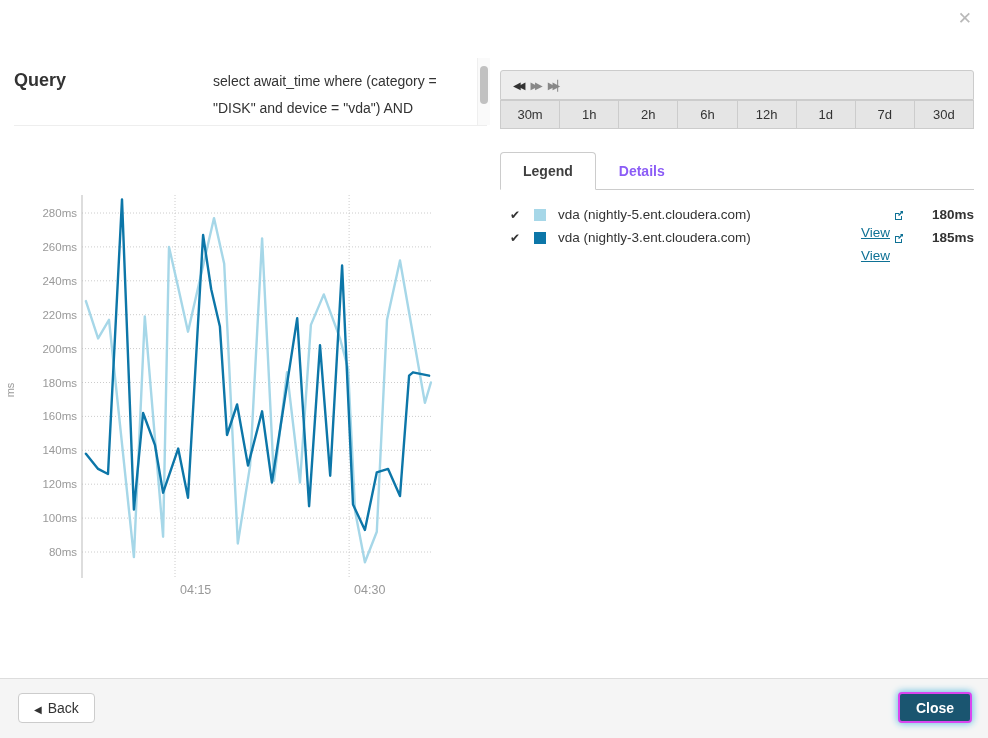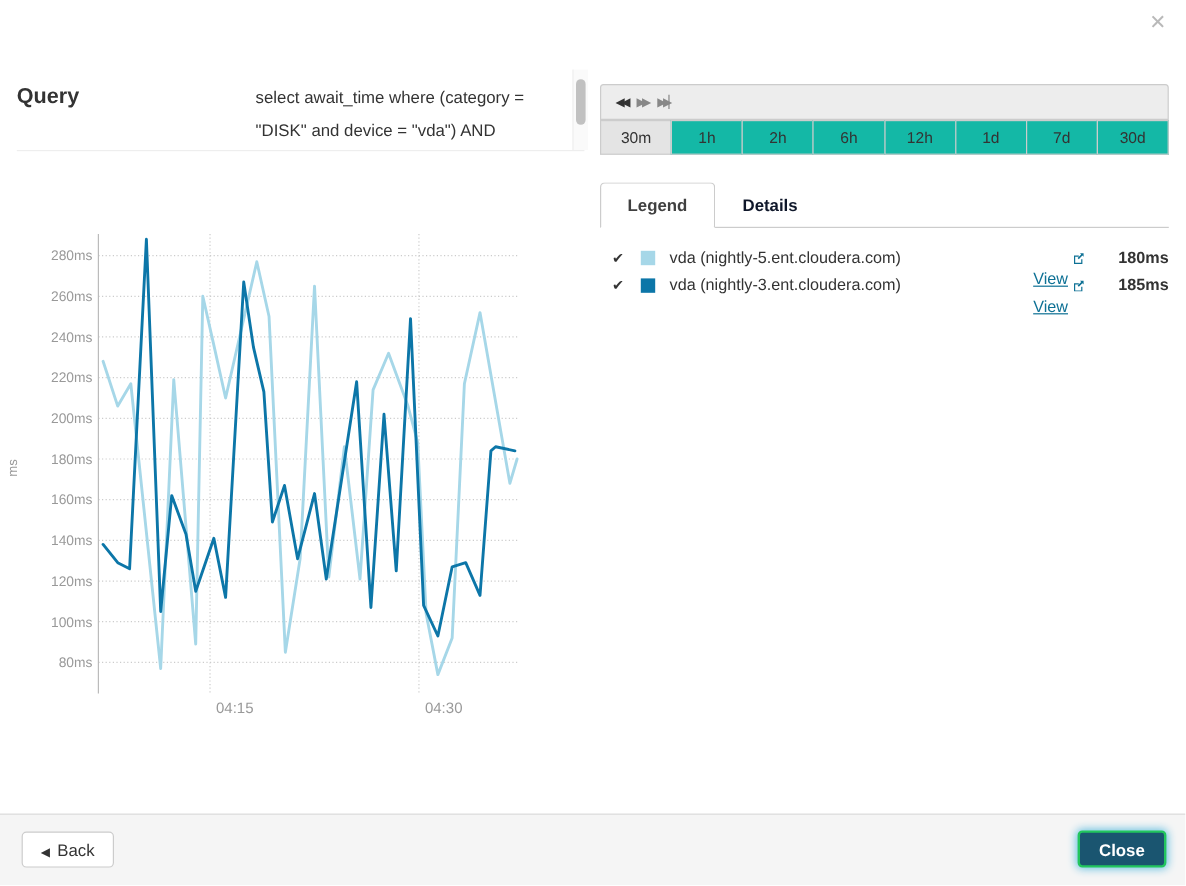--- a/index.html
+++ b/index.html
@@ -18,53 +18,53 @@
   .query-divider{position:absolute;left:14px;top:125px;width:473px;height:0;border-top:1px solid #eee;}
 
   
   .ts{position:absolute;left:500px;top:70px;width:474px;}
   .ts-header{box-sizing:border-box;height:30px;background:#ededed;border:1px solid #ccc;border-radius:3px 3px 0 0;
              display:flex;align-items:center;padding:0 8px;}
   .ts-title{flex:1;text-align:center;font-size:13.5px;font-weight:bold;color:#333;}
   .ts-icon{font-size:10px;letter-spacing:-3px;padding:0 4px;cursor:pointer;color:#333;}
   .ts-icon.dim{color:#888;}
   .ts-ranges{display:flex;text-align:right;}
-  .ts-range{box-sizing:border-box;flex:1;height:29px;margin-left:-1px;background:#14b8a6;border:1px solid #ccc;
+  .ts-range{box-sizing:border-box;flex:1;height:29px;margin-left:-1px;background:#e5e5e5;border:1px solid #ccc;
             display:flex;align-items:center;justify-content:center;font-size:13px;color:#333;cursor:pointer;}
   .ts-range:first-child{margin-left:0;}
   .ts-range.sel{background:#e4e4e4;}
 
   
   .panel{position:absolute;left:500px;top:152px;width:474px;height:445px;}
   .tabbar{position:relative;height:38px;}
   .tabline{position:absolute;left:0;right:0;bottom:0;border-bottom:1px solid #ccc;}
   .tab{position:relative;display:inline-block;box-sizing:border-box;height:38px;padding:10px 22px 0 22px;
        font-size:14px;font-weight:bold;cursor:pointer;}
   .tab.active{background:#fff;border:1px solid #ccc;border-bottom:1px solid #fff;border-radius:4px 4px 0 0;color:#404040;z-index:2;}
-  .tab.inactive{color:#0f172a;border:1px solid transparent;text-align:center;}
+  .tab.inactive{color:#8b5cf6;border:1px solid transparent;text-align:center;}
   .legend-rows{padding-top:13px;}
   .legend-row{display:flex;align-items:center;height:23px;font-size:13.5px;color:#333;}
   .lg-check{width:24px;padding-left:10px;font-size:12px;color:#333;}
   .lg-swatch{width:12px;height:12px;margin-right:12px;}
   .lg-name{flex:1;}
   .lg-view{color:#0e7195;text-decoration:underline;cursor:pointer;margin-top:36px;}
   .lg-ext{margin:0 6px 0 4px;}
   .lg-val{width:64px;text-align:right;font-weight:bold;}
 
   
   .chart{position:absolute;left:0;top:190px;width:480px;height:420px;}
 
   
   .footer{position:absolute;left:0;bottom:0;width:988px;height:59px;background:#f5f5f5;border-top:1px solid #ddd;}
   .btn-back{position:absolute;left:18px;top:14px;box-sizing:border-box;height:30px;padding:2px 15px;background:#fff;
             border:1px solid #ccc;border-radius:4px;font-size:14px;color:#333;cursor:pointer;
             font-family:"Liberation Sans","DejaVu Sans",sans-serif;}
   .btn-back .chev{font-size:10px;margin-right:6px;}
   .btn-close{position:absolute;right:16px;top:13px;box-sizing:border-box;height:31px;padding:5px 16px;background:#1a5570;
-             border:2px solid #22c55e;border-radius:4px;box-shadow:0 0 7px 1px #6cc2e2;font-size:14px;font-weight:bold;
+             border:2px solid #d946ef;border-radius:4px;box-shadow:0 0 7px 1px #6cc2e2;font-size:14px;font-weight:bold;
              color:#fff;cursor:pointer;font-family:"Liberation Sans","DejaVu Sans",sans-serif;}
 </style>
 </head>
 <body>
 
 <div id="app">
 
   <span class="modal-close">✕</span>
 
   <div class="query-label">Query</div>

